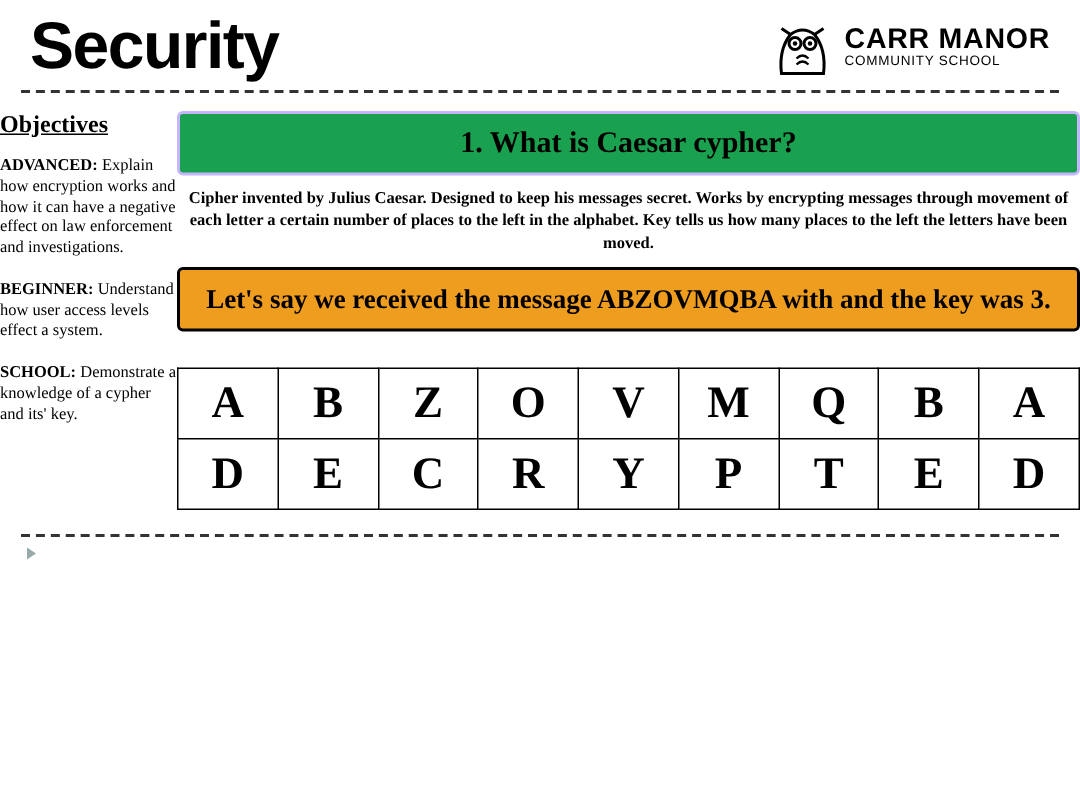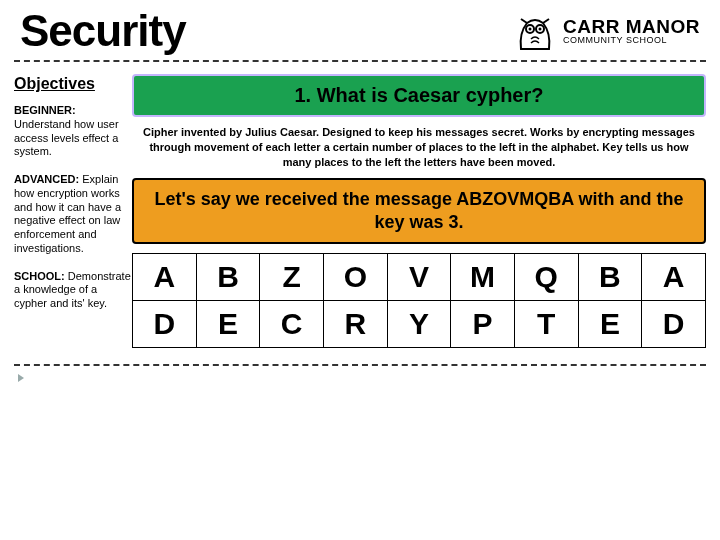--- a/index.html
+++ b/index.html
@@ -40,22 +40,23 @@
     font-size: 9px;
     letter-spacing: 0.5px;
   }
   .dashed-line {
     border: none;
     border-top: 2px dashed #333;
     margin: 4px 14px;
   }
   .content {
     display: flex;
-    padding: 4px 14px;
+    padding: 4px 0;
     gap: 0;
+    font-family: Liberation Serif, serif;
   }
   .sidebar {
     width: 118px;
     flex: 0 0 118px;
     font-size: 11px;
     line-height: 1.25;
   }
   .obj-title {
     font-weight: bold;
     text-decoration: underline;
@@ -89,21 +90,21 @@
   .orange-banner {
     background: #ee9d1f;
     border: 2px solid #000;
     border-radius: 4px;
     padding: 8px 12px;
     text-align: center;
     font-weight: bold;
     font-size: 18px;
     color: #000;
     line-height: 1.3;
-    margin-bottom: 9px;
+    margin-bottom: 24px;
   }
   .cipher-table {
     width: 100%;
     border-collapse: collapse;
     table-layout: fixed;
   }
   .cipher-table td {
     border: 1.5px solid #000;
     text-align: center;
     font-size: 30px;
@@ -162,26 +163,26 @@
     </div>
   </div>
 </div>
 
 <hr class="dashed-line">
 
 <div class="content">
   <div class="sidebar">
     <div class="obj-title">Objectives</div>
     <div class="obj-block">
+      <span class="obj-label">ADVANCED:</span>
+      <span>Explain how encryption works and how it can have a negative effect on law enforcement and investigations.</span>
+    </div>
+    <div class="obj-block">
       <span class="obj-label">BEGINNER:</span>
       <span>Understand how user access levels effect a system.</span>
-    </div>
-    <div class="obj-block">
-      <span class="obj-label">ADVANCED:</span>
-      <span>Explain how encryption works and how it can have a negative effect on law enforcement and investigations.</span>
     </div>
     <div class="obj-block">
       <span class="obj-label">SCHOOL:</span>
       <span>Demonstrate a knowledge of a cypher and its' key.</span>
     </div>
   </div>
 
   <div class="main">
     <div class="green-banner">1. What is Caesar cypher?</div>
     <div class="desc">Cipher invented by Julius Caesar. Designed to keep his messages secret. Works by encrypting messages through movement of each letter a certain number of places to the left in the alphabet. Key tells us how many places to the left the letters have been moved.</div>

